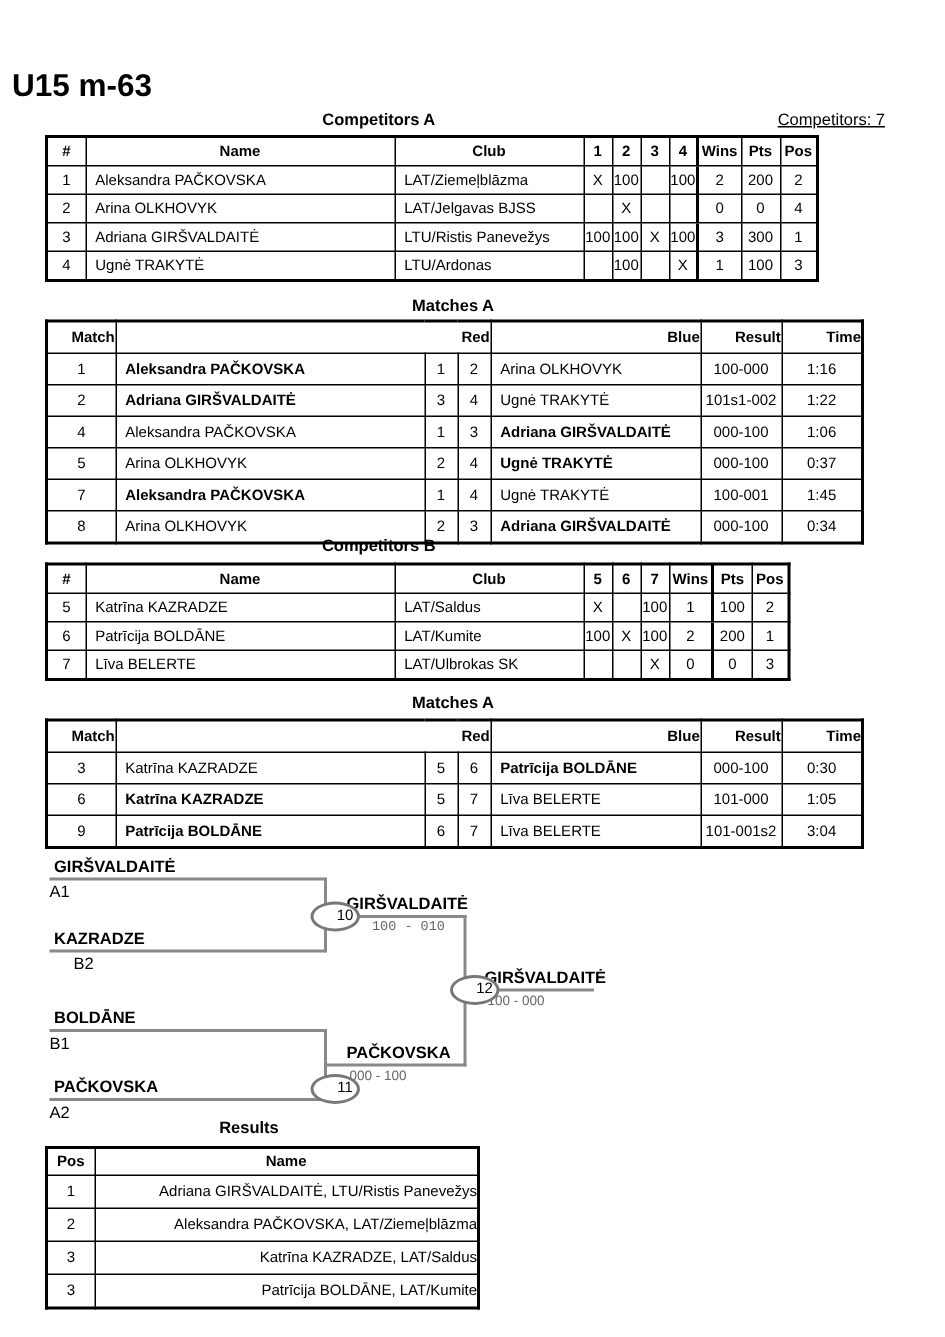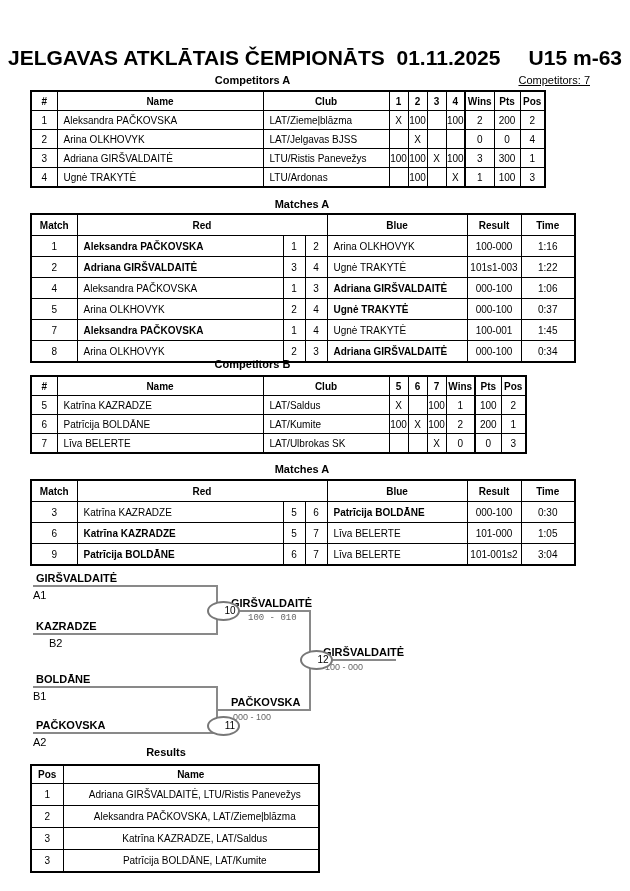--- a/index.html
+++ b/index.html
@@ -26,53 +26,52 @@
 
   
   .ctab th { height:18px; font-size:10px; }
   .ctab td { height:18px; font-size:10px; }
   #table-a { left:30px; top:90px; }
   #table-b { left:30px; top:375px; }
   #table-a th:nth-child(8), #table-a td:nth-child(8),
   #table-b th:nth-child(8), #table-b td:nth-child(8) { border-left:2px solid #000; }
 
   
-  .mtab th { height:20px; font-size:10px; }
+  .mtab th { height:20px; font-size:10px;text-align:right; }
   .mtab td { height:20px; font-size:10px; }
   #table-m1 { left:30px; top:213px; }
   #table-m2 { left:30px; top:479px; }
 
   
   #table-results { left:30px; top:764px; }
   #table-results th { height:17px; font-size:10px; }
   #table-results td { height:21px; font-size:10px; }
 
   
   .ctab td:nth-child(2), .ctab td:nth-child(3) { text-align:left; padding-left:6px; }
   .mtab td:nth-child(2), .mtab td:nth-child(5) { text-align:left; padding-left:6px; }
-  #table-results td:nth-child(2) { text-align:center; padding-left:8px;margin-top:36px; }
+  #table-results td:nth-child(2) { text-align:right; padding-left:8px;margin-top:36px; }
 
   
   .bl-h { position:absolute; height:2px; background:#898989; }
   .bl-v { position:absolute; width:2px; background:#898989; }
   .bk-name { position:absolute; font-size:11px; font-weight:bold; line-height:12px; }
   .bk-seed { position:absolute; font-size:11px; line-height:12px; }
   .bk-score { position:absolute; font-size:9px; color:#666; line-height:10px; }
   .bk-circle {
     position:absolute; width:16px; height:16px; border:2px solid #787878; border-radius:50%;
     background:#fff; font-size:10px; text-align:center; line-height:16px; z-index:2;padding-left:13px;
   }
 </style>
 </head>
 <body>
 
 <div id="page">
 
   <div id="title">
-    <span>JELGAVAS ATKLĀTAIS ČEMPIONĀTS  01.11.2025</span>
     <span>U15 m-63</span>
   </div>
   <div id="competitors-count">Competitors: 7</div>
 
   <div class="caption" style="left:30px; top:74px; width:445px;">Competitors A</div>
   <table id="table-a" class="tbl ctab">
     <colgroup>
         <col style="width:26px">
         <col style="width:206px">
         <col style="width:126px">
@@ -179,21 +178,21 @@
           <td>Arina OLKHOVYK</td>
           <td>100-000</td>
           <td>1:16</td>
         </tr>
         <tr>
           <td>2</td>
           <td class="b">Adriana GIRŠVALDAITĖ</td>
           <td>3</td>
           <td>4</td>
           <td>Ugnė TRAKYTĖ</td>
-          <td>101s1-003</td>
+          <td>101s1-002</td>
           <td>1:22</td>
         </tr>
         <tr>
           <td>4</td>
           <td>Aleksandra PAČKOVSKA</td>
           <td>1</td>
           <td>3</td>
           <td class="b">Adriana GIRŠVALDAITĖ</td>
           <td>000-100</td>
           <td>1:06</td>

